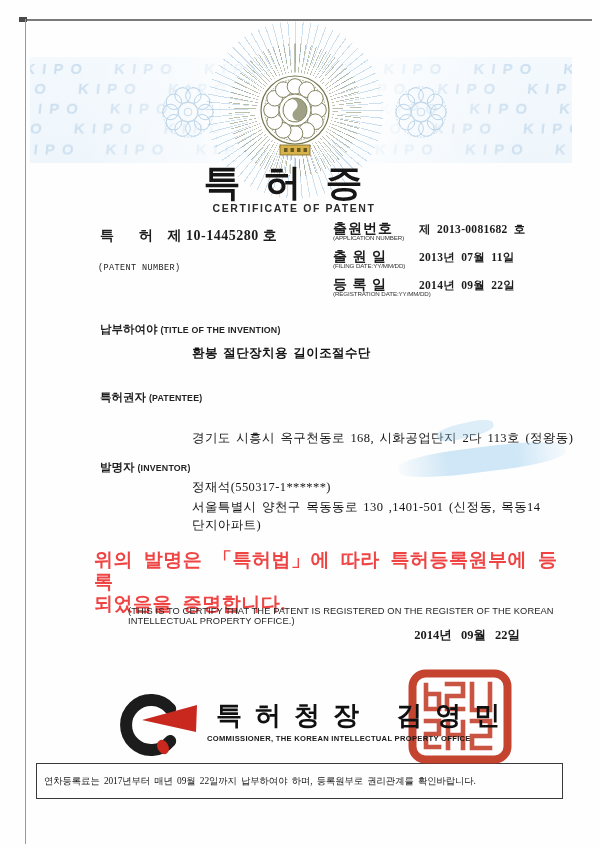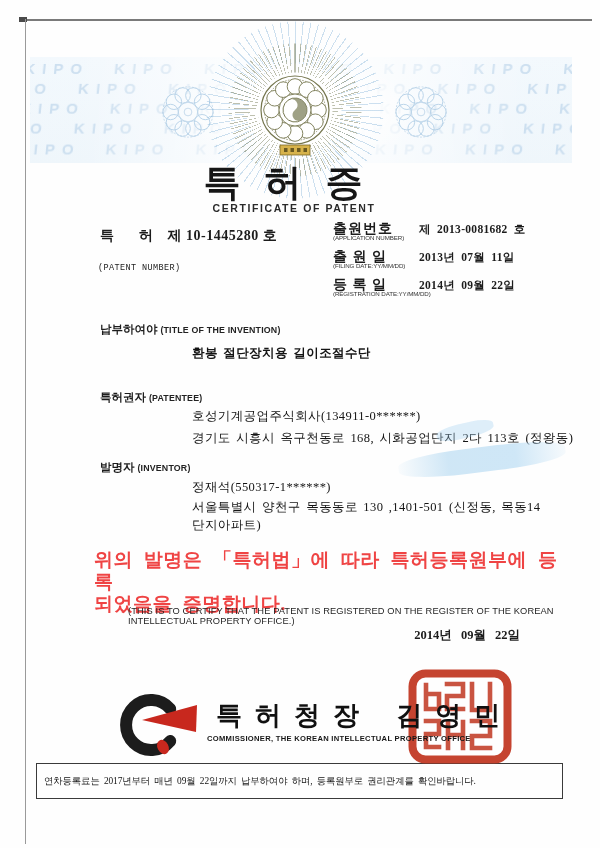--- a/index.html
+++ b/index.html
@@ -231,21 +231,20 @@
   <div class="sec-label l-invention">
     <span>납부하여야</span>
     <span class="en">(TITLE OF THE INVENTION)</span>
   </div>
   <div class="sec-value v-invention">환봉  절단장치용  길이조절수단</div>
 
   <div class="sec-label l-patentee">
     <span>특허권자</span>
     <span class="en">(PATENTEE)</span>
   </div>
-  <div class="sec-value v-pat-name">호성기계공업주식회사(134911-0******)</div>
   <div class="sec-value v-pat-addr">경기도 시흥시 옥구천동로 168, 시화공업단지 2다 113호 (정왕동)</div>
 
   <div class="sec-label l-inventor">
     <span>발명자</span>
     <span class="en">(INVENTOR)</span>
   </div>
   <div class="sec-value v-inv-name">정재석(550317-1******)</div>
   <div class="sec-value v-inv-addr">서울특별시 양천구 목동동로 130 ,1401-501 (신정동, 목동14
 단지아파트)</div>
 

